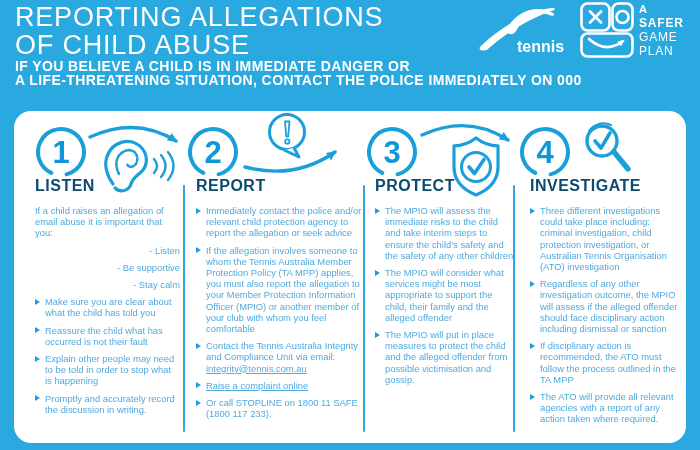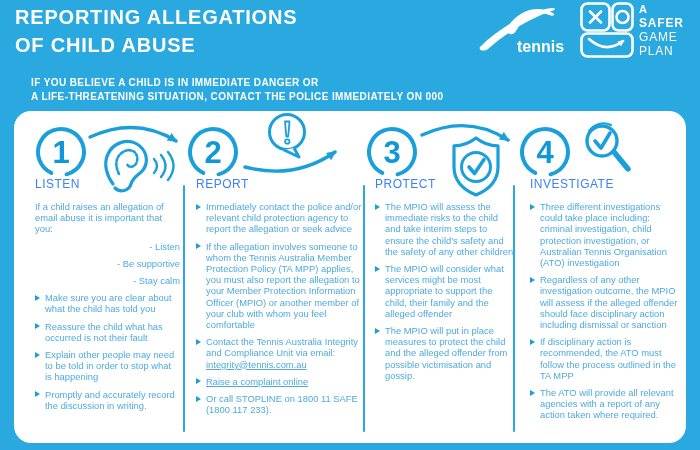--- a/index.html
+++ b/index.html
@@ -4,26 +4,26 @@
 <style>
   html,body{margin:0;padding:0;}
   body{
     width:700px;height:450px;overflow:hidden;position:relative;
     background:#2aa9e0;
     font-family:"Liberation Sans","DejaVu Sans",sans-serif;
     -webkit-font-smoothing:antialiased;
   }
   .title{
     position:absolute;left:15px;top:3px;margin:0;
-    color:#ffffff;font-size:20px;line-height:28px;font-weight:bold;
+    color:#ffffff;font-size:27px;line-height:28px;font-weight:normal;
     letter-spacing:0.8px;
   }
   .subtitle{
-    position:absolute;left:15px;top:60px;margin:16px;
-    color:#ffffff;font-size:10px;line-height:13.5px;font-weight:bold;
+    position:absolute;left:15px;top:60px;margin:0;
+    color:#ffffff;font-size:14px;line-height:13.5px;font-weight:bold;
     letter-spacing:0.4px;
   }
   .tennis-logo{position:absolute;left:478px;top:4px;width:90px;height:52px;}
   .sgp-logo{position:absolute;left:580px;top:2px;width:106px;height:56px;}
 
   .card{
     position:absolute;left:14px;top:111px;width:672px;height:332px;
     background:#ffffff;border-radius:17px;
   }
   .icon-layer{position:absolute;left:0;top:0;width:672px;height:100px;pointer-events:none;}
@@ -32,21 +32,21 @@
   .divider.d2{left:349px;}
   .divider.d3{left:499px;}
 
   .col{position:absolute;top:66px;}
   .col.c0{left:21px;width:145px;}
   .col.c1{left:182px;width:166px;}
   .col.c2{left:361px;width:140px;}
   .col.c3{left:516px;width:148px;}
 
   .step-title{
-    margin:0 0 10px 0;color:#3b82f6;font-size:12px;font-weight:normal;
+    margin:0 0 10px 0;color:#0c4a6e;font-size:16px;font-weight:bold;
     letter-spacing:0.5px;
   }
   .col-body{color:#4faade;font-size:9.4px;line-height:11.2px;}
   .intro{margin:0 0 6px 0;}
   .dash-item{margin:0 0 6px 10px;text-align:right;}
   .bullet{display:flex;margin:0 0 6px 0;}
   .tri{
     flex:none;width:0;height:0;margin:2.5px 5px 0 0;
     border-left:5px solid #1b9fdb;
     border-top:3.5px solid transparent;

